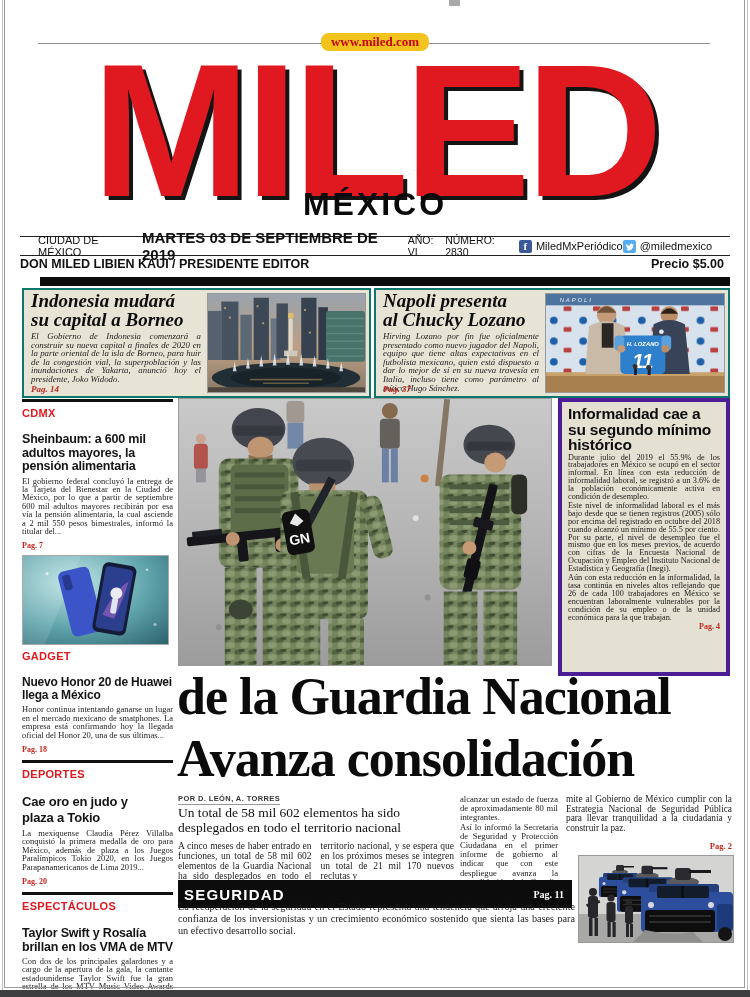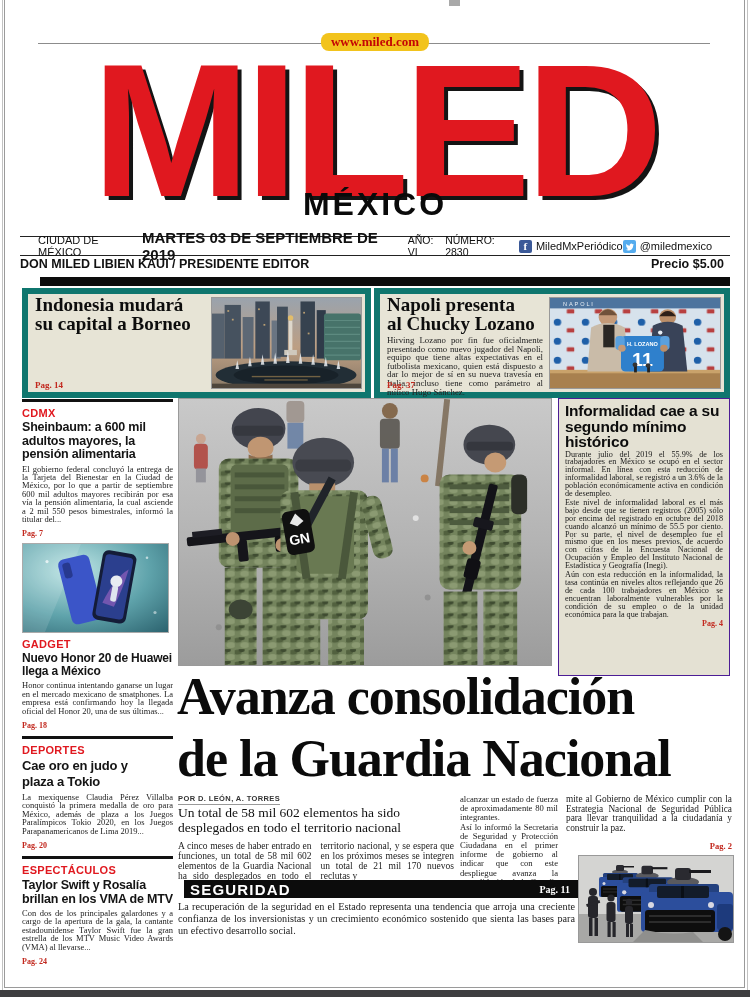--- a/index.html
+++ b/index.html
@@ -23,70 +23,70 @@
   .infobar .yr, .infobar .num { font-size:10.5px; }
   .social { display:flex; align-items:center; gap:4px; font-size:11px; cursor:pointer; }
   .fb-ic { width:13px; height:13px; background:#3b5998; border-radius:2px; color:#fff; font:bold 11px/13px "Liberation Serif",serif; text-align:center; display:inline-block; }
   .tw-ic { width:13px; height:13px; background:#55acee; border-radius:2px; display:inline-flex; align-items:center; justify-content:center; }
   .editorbar { position:absolute; top:257px; left:20px; right:20px; height:19px; }
   .editor-line { position:absolute; left:0; right:0; text-align:left; font-family:"Liberation Sans",sans-serif; font-weight:bold; font-size:12.5px; color:#111; }
   .price { position:absolute; right:6px; top:0; font-family:"Liberation Sans",sans-serif; font-weight:bold; font-size:12.5px; color:#111; }
   .black-divider { position:absolute; top:277px; left:40px; right:20px; height:9px; background:#0c0c0c; }
 
   
-  .box { position:absolute; top:288px; height:110px; background:#e7e4d6; border:6px solid #0f766e; display:flex; }
+  .box { position:absolute; top:288px; height:110px; background:#e7e4d6; border:2px solid #0f766e; display:flex;font-style:italic; }
   .box.indonesia { left:22px; width:349px; }
   .box.napoli { left:374px; width:356px; }
   .box-text { position:relative; padding:2px 3px 2px 7px; }
   .indonesia .box-text { width:180px; }
   .napoli .box-text { width:166px; }
   .box-title { font-family:"Liberation Serif",serif; font-weight:bold; font-size:19px; line-height:18.5px; color:#0d0d0d; }
   .box-body { margin-top:3px; font-size:8.8px; line-height:8.6px; text-align:justify; color:#222; }
   .box-page { position:absolute; left:7px; bottom:2px; color:#c2281e; font-weight:bold; font-size:9px; }
   .box-photo { flex:1; margin:3px; border:1px solid #999; overflow:hidden; background:#4d7c0f; }
   .box-photo svg { display:block; width:100%; height:100%; }
 
   
   .sidebar { position:absolute; left:22px; top:399px; width:151px; }
   .sb-rule { height:3px; background:#111; }
   .section-label { color:#e0181f; font-family:"Liberation Sans",sans-serif; font-weight:bold; font-size:11px; letter-spacing:.3px; margin-top:5px; }
-  .sb-title { font-family:"Liberation Sans",sans-serif; font-weight:bold; color:#141414; margin-top:2px; letter-spacing:-.2px; }
+  .sb-title { font-family:"Liberation Sans",sans-serif; font-weight:bold; color:#141414; margin-top:14px; letter-spacing:-.2px; }
   .sb-title.cdmx { font-size:12.5px; line-height:13.5px; }
   .sb-title.gadget { font-size:12px; line-height:13px; }
   .sb-title.deportes { font-size:13px; line-height:16px; padding-right:18px; }
   .sb-title.espect { font-size:12.5px; line-height:14px; }
   .sb-body { font-size:8.5px; line-height:8.4px; text-align:justify; margin-top:3px; color:#222; }
   .sb-page { color:#c2281e; font-weight:bold; font-size:8px; margin-top:6px; }
   .phone-photo { margin-top:5px; width:147px; height:90px; border:1px solid #aaa; overflow:hidden; }
   .phone-photo svg { display:block; width:100%; height:100%; }
   .sb-sep { height:3px; background:#111; margin-top:6px; }
 
   
   .main-photo { position:absolute; left:178px; top:398px; width:374px; height:268px; border:1px solid #9a9a9a; overflow:hidden; }
   .main-photo svg { display:block; width:100%; height:100%; }
-  .info-box { position:absolute; left:558px; top:398px; width:172px; height:278px; background:#e4e1d3; border:1px solid #4c1d95; padding:4px 6px 10px; }
+  .info-box { position:absolute; left:558px; top:398px; width:172px; height:278px; background:#e4e1d3; border:4px solid #4c1d95; padding:4px 6px 10px; }
   .info-title { font-family:"Liberation Sans",sans-serif; font-weight:bold; font-size:15.5px; line-height:15.5px; color:#0d0d0d; letter-spacing:-.2px; }
   .info-body p { font-size:8.2px; line-height:7.9px; text-align:justify; color:#1a1a1a; margin-top:1px; }
   .info-page { text-align:right; color:#c2281e; font-weight:bold; font-size:8px; }
 
   
   .headline { position:absolute; left:177px; top:666px; width:562px; font-family:"Liberation Serif",serif; font-weight:bold; color:#0b0b0b; font-size:52px; line-height:62px; letter-spacing:-1px; }
   .headline span { display:block; }
   .byline { position:absolute; left:178px; top:794px; font-family:"Liberation Sans",sans-serif; font-weight:bold; font-size:7.5px; color:#333; border-bottom:1px solid #999; padding-bottom:1px; letter-spacing:.4px; }
   .subcol { position:absolute; left:178px; top:806px; width:276px; }
   .subhead { font-family:"Liberation Serif",serif; font-weight:normal; font-size:13.5px; line-height:14.5px; color:#111; }
   .cols2 { margin-top:6px; column-count:2; column-gap:9px; font-size:9.5px; line-height:10px; text-align:justify; color:#1a1a1a; }
   .col3 { position:absolute; left:460px; top:795px; width:98px; font-size:8.6px; line-height:9.2px; text-align:justify; color:#1a1a1a; }
   .col4 { position:absolute; left:566px; top:795px; width:166px; font-size:9.3px; line-height:9.7px; text-align:justify; color:#1a1a1a; }
   .col4 .pg { text-align:right; color:#c2281e; font-weight:bold; font-size:8.5px; margin-top:8px; }
   .trucks-photo { position:absolute; left:578px; top:855px; width:156px; height:88px; border:1px solid #999; overflow:hidden; }
   .trucks-photo svg { display:block; width:100%; height:100%; }
 
   
-  .seg-bar { position:absolute; left:184px; top:880px; width:394px; height:18px; background:#0c0c0c; color:#fff; display:flex; align-items:center; justify-content:space-between; padding:0 8px 0 6px;gap:36px; }
+  .seg-bar { position:absolute; left:178px; top:880px; width:394px; height:28px; background:#0c0c0c; color:#fff; display:flex; align-items:center; justify-content:space-between; padding:0 8px 0 6px;gap:36px; }
   .seg-label { font-family:"Liberation Sans",sans-serif; font-weight:bold; font-size:15px; letter-spacing:1.2px; }
   .seg-page { font-family:"Liberation Serif",serif; font-weight:bold; font-size:10px; }
   .seg-body { position:absolute; left:178px; top:901px; width:397px; font-size:10.2px; line-height:11.8px; text-align:justify; color:#1a1a1a; }
 </style>
 </head>
 <body>
 
 <div class="page">
   <div class="page-frame"></div>
   <div class="frame-outer-l"></div>
@@ -122,20 +122,21 @@
     <span class="price">Precio $5.00</span>
   </div>
   <div class="black-divider"></div>
 
   <div class="box indonesia">
     <div class="box-text">
       <div class="box-title">
         <span>Indonesia mudará</span><br>
         <span>su capital a Borneo</span>
       </div>
+      <div class="box-body">El Gobierno de Indonesia comenzará a construir su nueva capital a finales de 2020 en la parte oriental de la isla de Borneo, para huir de la congestión vial, la superpoblación y las inundaciones de Yakarta, anunció hoy el presidente, Joko Widodo.</div>
       <div class="box-page">Pag. 14</div>
     </div>
     <div class="box-photo">
       <svg viewBox="0 0 165 104" preserveAspectRatio="none">
         <defs>
           <linearGradient id="jk-sky" x1="0" y1="0" x2="0" y2="1">
             <stop offset="0" stop-color="#9aa3ad"></stop>
               <stop offset=".55" stop-color="#bd9f83"></stop>
               <stop offset="1" stop-color="#8a7a68"></stop>
           </linearGradient>
@@ -405,22 +406,22 @@
     <div class="info-title">Informalidad cae a su segundo mínimo histórico</div>
     <div class="info-body">
       <p>Durante julio del 2019 el 55.9% de los trabajadores en México se ocupó en el sector informal. En línea con esta reducción de informalidad laboral, se registró a un 3.6% de la población económicamente activa en condición de desempleo.</p>
       <p>Este nivel de informalidad laboral es el más bajo desde que se tienen registros (2005) sólo por encima del registrado en octubre del 2018 cuando alcanzó un mínimo de 55.5 por ciento. Por su parte, el nivel de desempleo fue el mismo que en los meses previos, de acuerdo con cifras de la Encuesta Nacional de Ocupación y Empleo del Instituto Nacional de Estadística y Geografía (Inegi).</p>
       <p>Aún con esta reducción en la informalidad, la tasa continúa en niveles altos reflejando que 26 de cada 100 trabajadores en México se encuentran laboralmente vulnerables por la condición de su empleo o de la unidad económica para la que trabajan.</p>
     </div>
     <div class="info-page">Pag. 4</div>
   </div>
 
   <div class="headline">
+    <span>de la Guardia Nacional</span>
     <span>Avanza consolidación</span>
-    <span>de la Guardia Nacional</span>
   </div>
 
   <div class="byline">POR D. LEÓN, A. TORRES</div>
 
   <div class="subcol">
     <div class="subhead">Un total de 58 mil 602 elementos ha sido desplegados en todo el territorio nacional</div>
     <div class="cols2">A cinco meses de haber entrado en funciones, un total de 58 mil 602 elementos de la Guardia Nacional ha sido desplegados en todo el territorio nacional, y se espera que en los próximos meses se integren un total de 21 mil 170 nuevos reclutas y</div>
   </div>
 
   <div class="col3">

